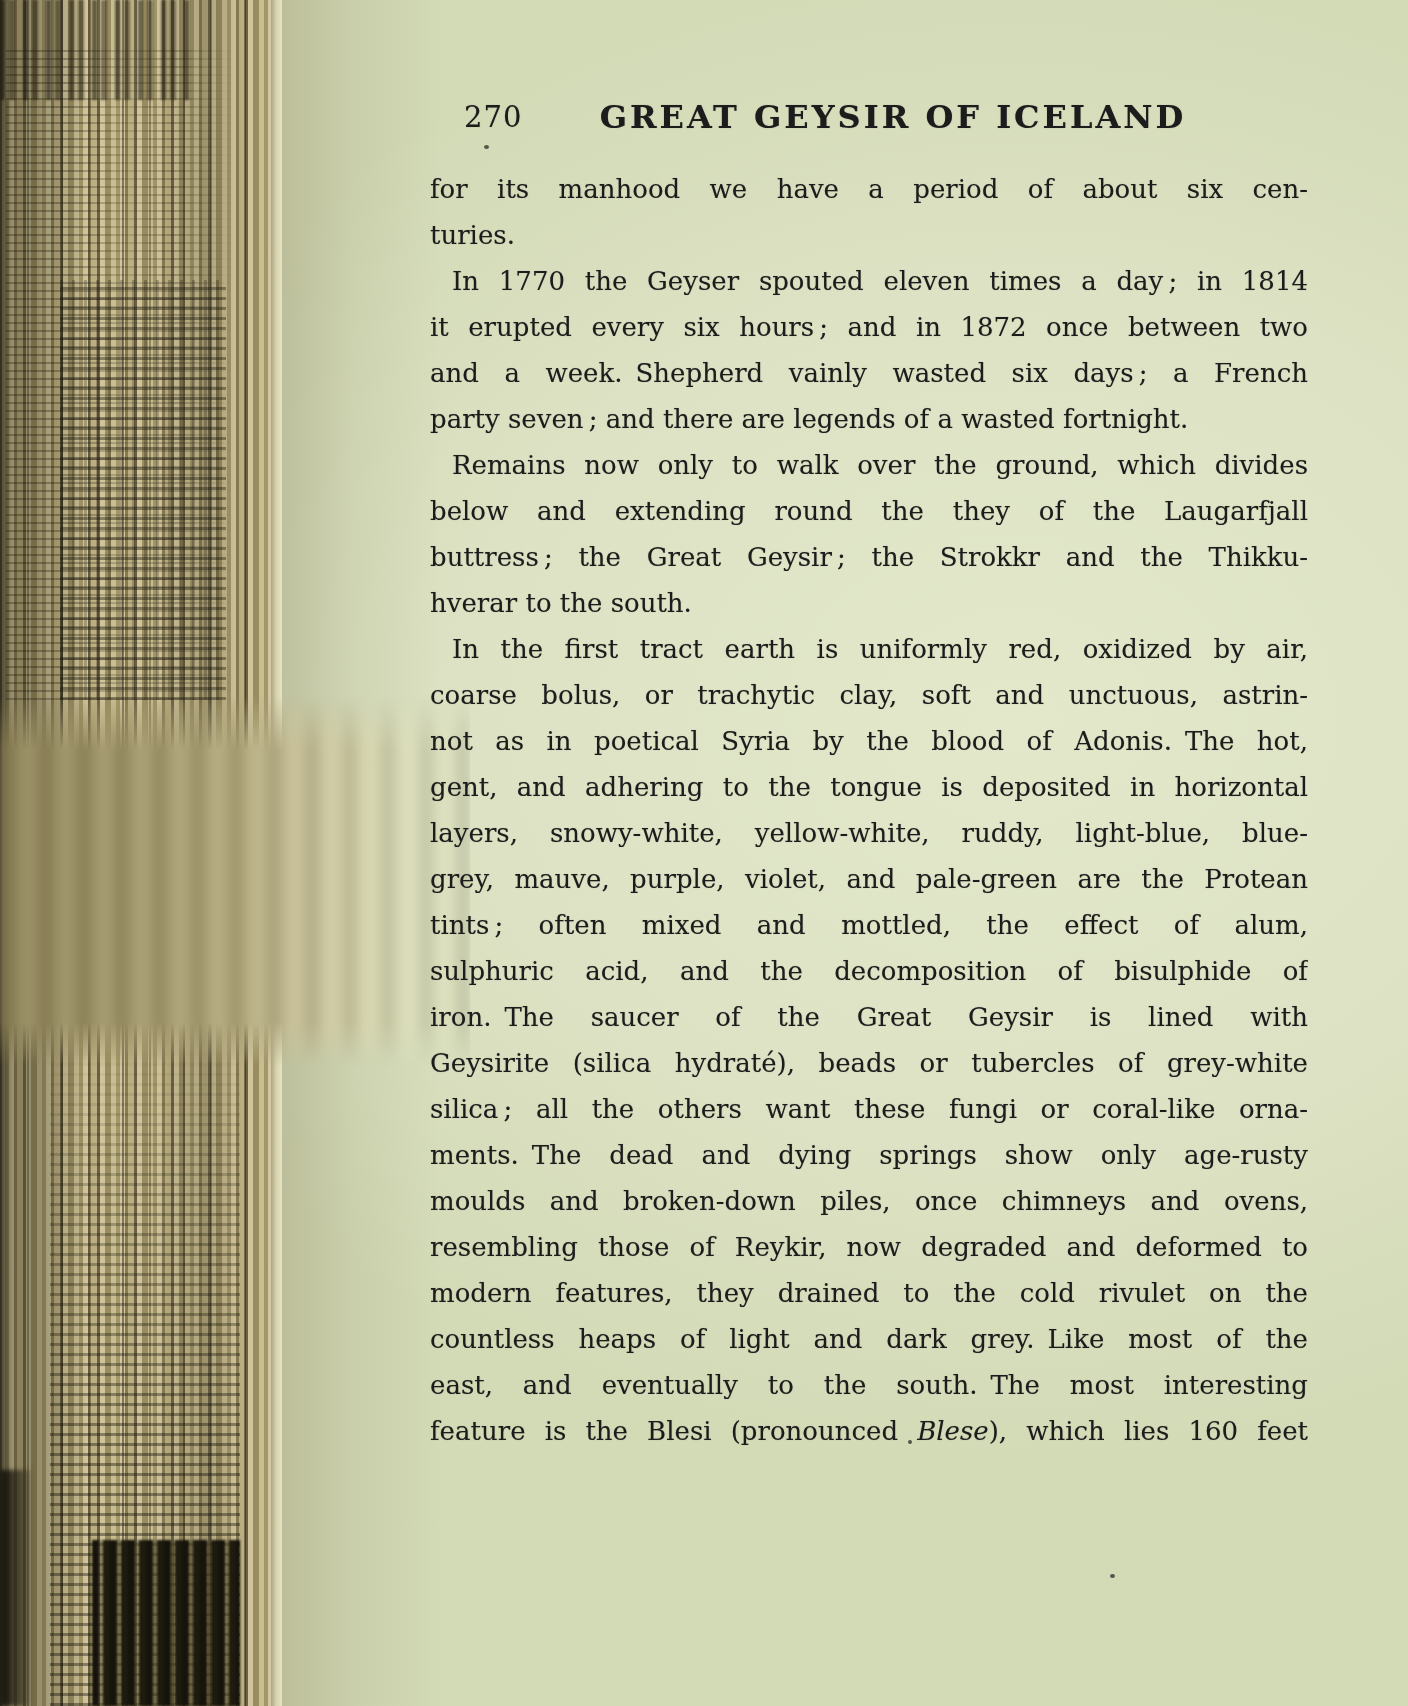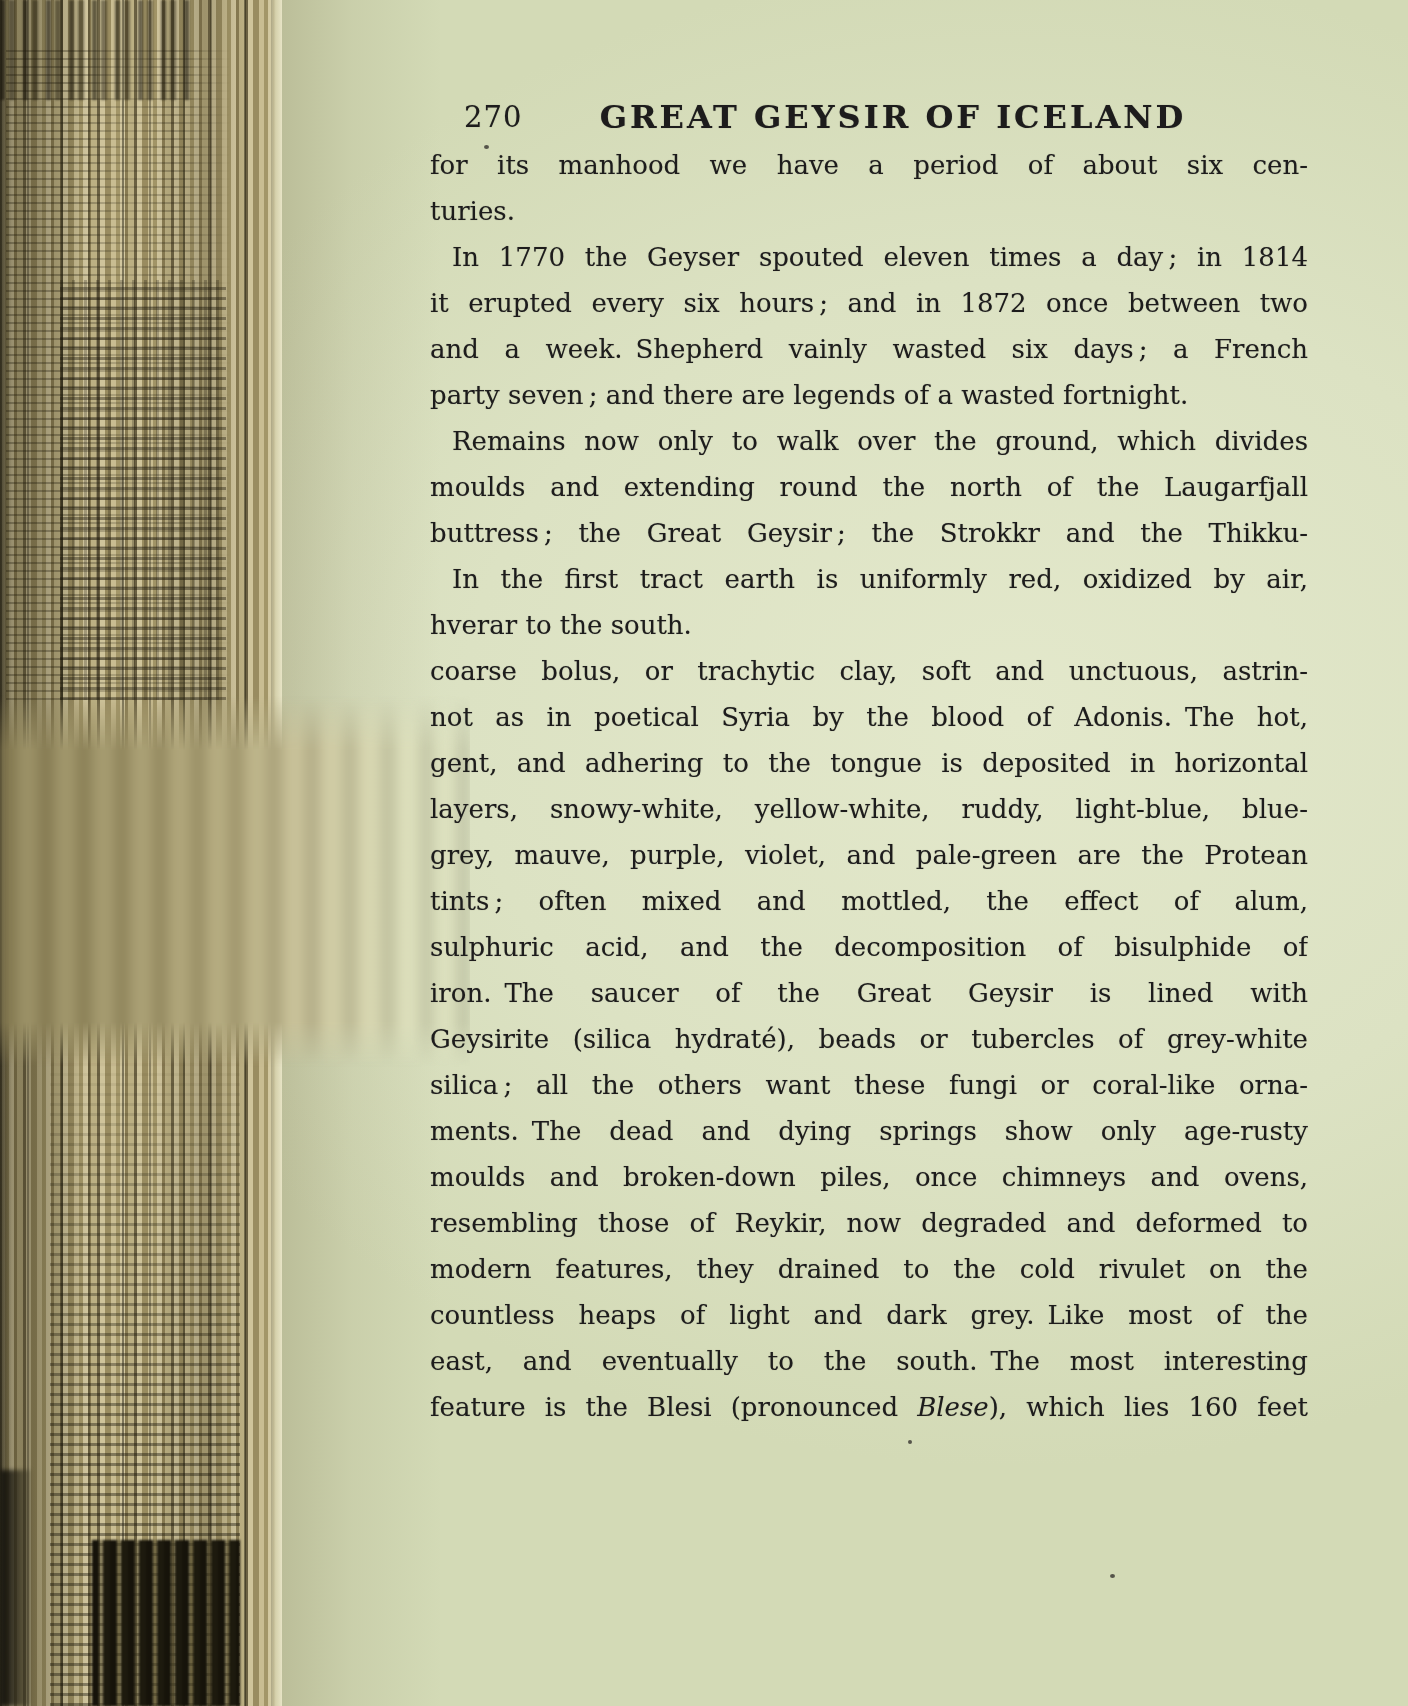--- a/index.html
+++ b/index.html
@@ -51,21 +51,21 @@
   
   .gutter{position:absolute;left:282px;top:0;width:160px;height:1706px;
     background:linear-gradient(90deg, rgba(120,110,70,.26), rgba(120,110,70,.10) 70px, rgba(0,0,0,0));}
   
   .header{position:absolute;left:430px;top:98px;width:878px;height:46px;}
   .pagenum{position:absolute;left:22px;top:2px;font-size:29px;letter-spacing:1px;
     text-shadow:0 0 1px rgba(30,30,30,.35);margin-left:12px;}
   .title{display:block;text-align:center;transform:translateX(24px);
     font-size:32px;font-weight:700;letter-spacing:3px;
     text-shadow:0 0 1px rgba(30,30,30,.35);}
-  .textblock{position:absolute;left:430px;top:142px;width:878px;height:1345px;overflow:hidden;}
+  .textblock{position:absolute;left:430px;top:166px;width:878px;height:1345px;overflow:hidden;}
   .tline{
     height:46px;line-height:46px;font-size:26px;
     text-align:justify;text-align-last:justify;
     white-space:normal;hyphens:none;
     text-shadow:0 0 1px rgba(30,30,30,.3);
   }
   .tline.tlast{text-align-last:left;}
   .tline.indent{text-indent:22px;}
   .tline em{font-style:italic;}
   .speck{position:absolute;background:#55544a;border-radius:50%;filter:blur(.5px);}
@@ -97,24 +97,24 @@
   </div>
 
   <div class="textblock">
       <div class="tline">for its manhood we have a period of about six cen-</div>
       <div class="tline tlast">turies.</div>
       <div class="tline indent">In 1770 the Geyser spouted eleven times a day ; in 1814</div>
       <div class="tline">it erupted every six hours ; and in 1872 once between two</div>
       <div class="tline">and a week. Shepherd vainly wasted six days ; a French</div>
       <div class="tline tlast">party seven ; and there are legends of a wasted fortnight.</div>
       <div class="tline indent">Remains now only to walk over the ground, which divides</div>
-      <div class="tline">moulds and extending round the north of the Laugarfjall</div>
+      <div class="tline">below and extending round the they of the Laugarfjall</div>
       <div class="tline">buttress ; the Great Geysir ; the Strokkr and the Thikku-</div>
+      <div class="tline tlast">hverar to the south.</div>
       <div class="tline indent">In the first tract earth is uniformly red, oxidized by air,</div>
-      <div class="tline tlast">hverar to the south.</div>
       <div class="tline">coarse bolus, or trachytic clay, soft and unctuous, astrin-</div>
       <div class="tline">not as in poetical Syria by the blood of Adonis. The hot,</div>
       <div class="tline">gent, and adhering to the tongue is deposited in horizontal</div>
       <div class="tline">layers, snowy-white, yellow-white, ruddy, light-blue, blue-</div>
       <div class="tline">grey, mauve, purple, violet, and pale-green are the Protean</div>
       <div class="tline">tints ; often mixed and mottled, the effect of alum,</div>
       <div class="tline">sulphuric acid, and the decomposition of bisulphide of</div>
       <div class="tline">iron. The saucer of the Great Geysir is lined with</div>
       <div class="tline">Geysirite (silica hydraté), beads or tubercles of grey-white</div>
       <div class="tline">silica ; all the others want these fungi or coral-like orna-</div>

